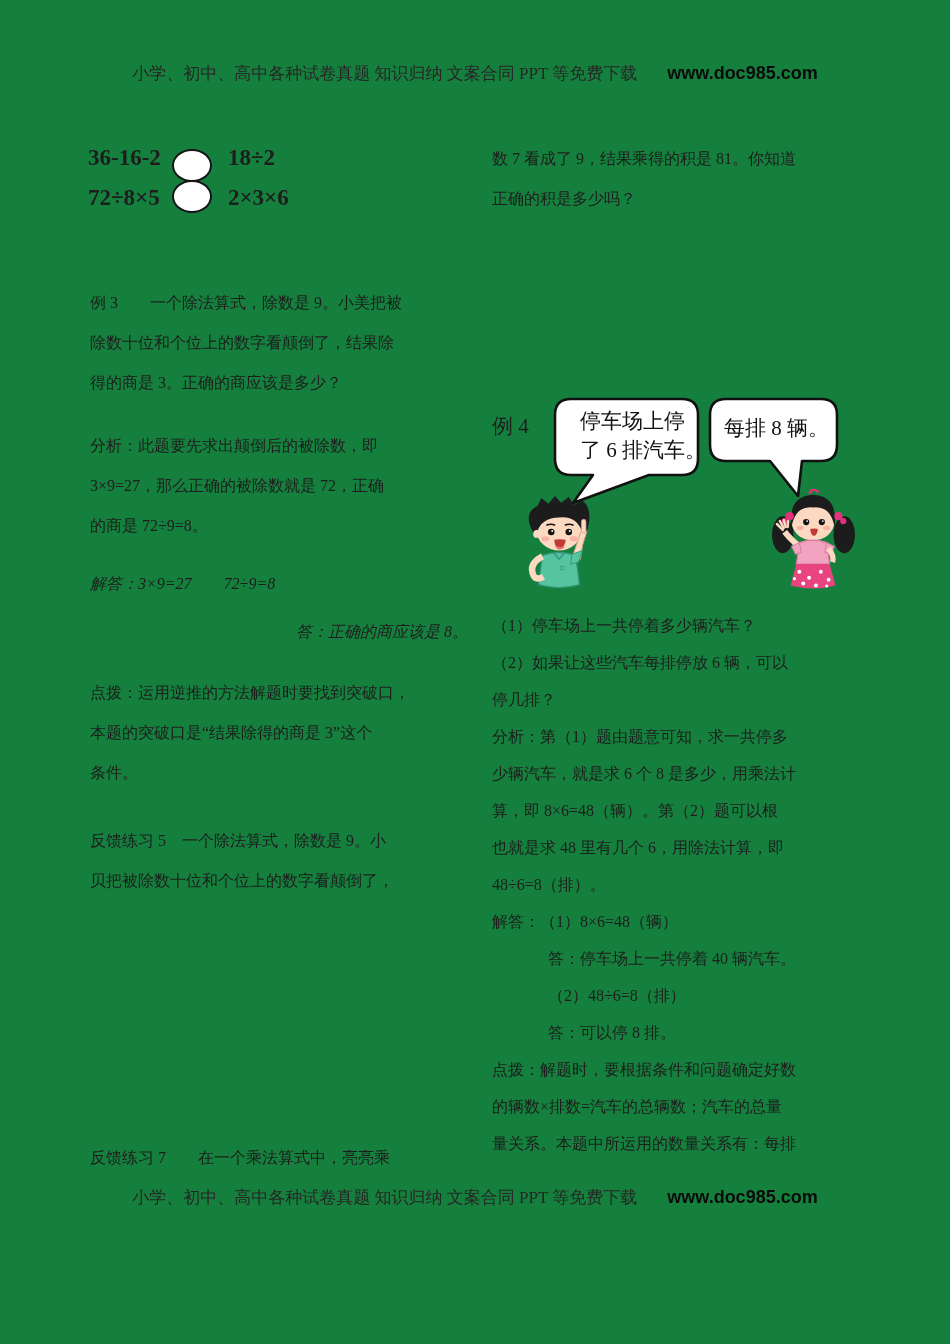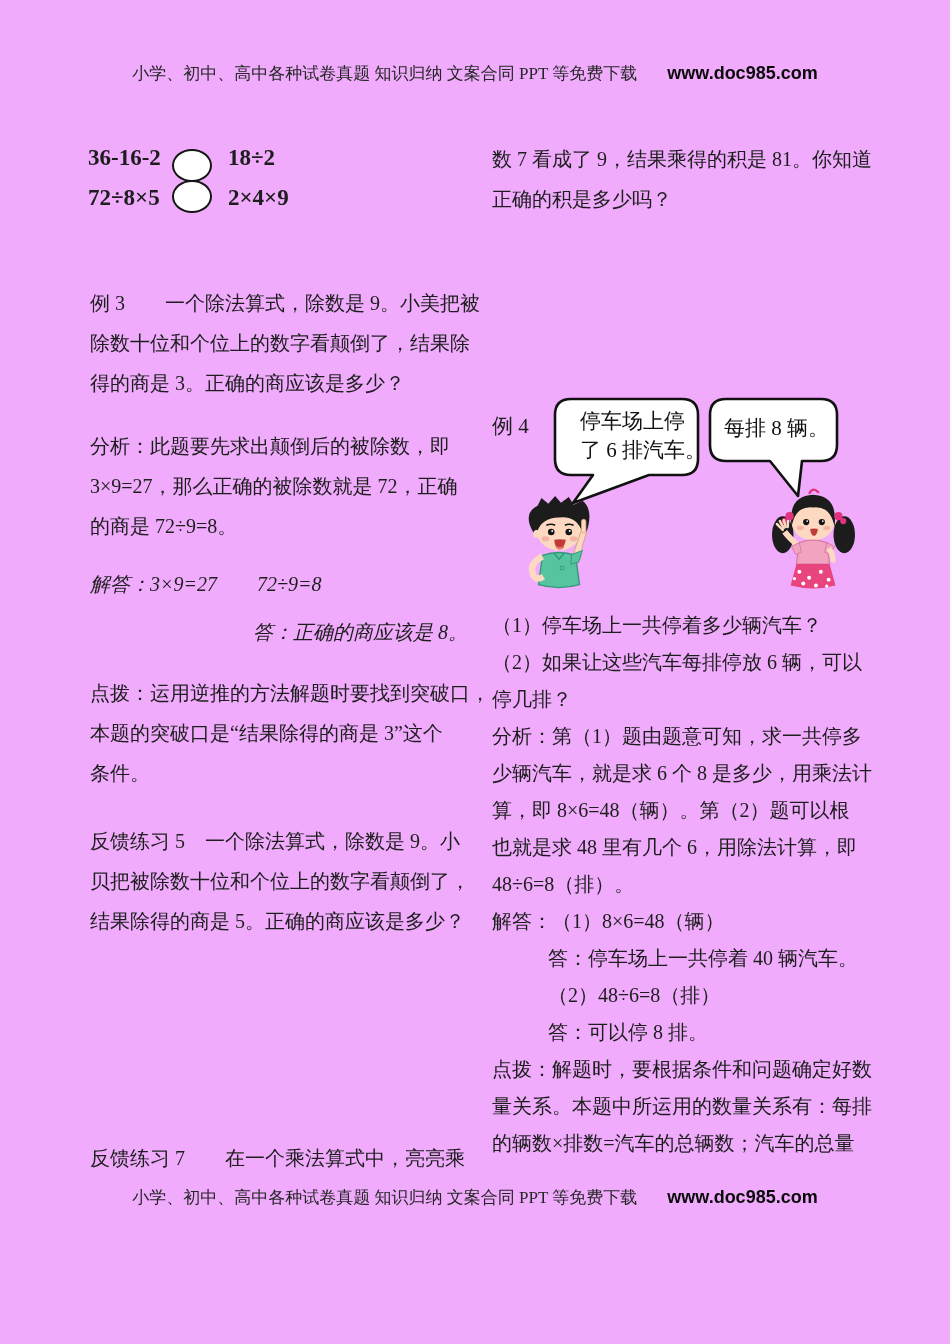--- a/index.html
+++ b/index.html
@@ -1,20 +1,20 @@
 <!DOCTYPE html>
 <html><head>
 <meta charset="utf-8">
 <style>
   html,body{margin:0;padding:0;background:#ffffff;}
-  .page{position:relative;width:950px;height:1344px;background:#f0abfc;overflow:hidden;
+  .page{position:relative;width:950px;height:1344px;background:#15803d;overflow:hidden;
         font-family:"Liberation Serif","DejaVu Serif",serif;color:#1d1d1d;}
   .banner{position:absolute;left:0;width:100%;text-align:center;font-size:17px;color:#262626;white-space:nowrap;}
   .banner .site{font-family:"Liberation Sans","DejaVu Sans",sans-serif;font-weight:700;font-size:18px;margin-left:30px;color:#0a0a0a;}
-  .par{position:absolute;left:90px;width:378px;font-size:20px;line-height:40px;}
+  .par{position:absolute;left:90px;width:378px;font-size:16px;line-height:40px;}
   .par .ln{white-space:nowrap;}
   .rcol{left:492px;}
   .lh37{line-height:37px;}
   .lh48{line-height:48px;font-style:italic;}
   .ind48{margin-left:24px;text-align:right;}
   .ind56{margin-left:56px;}
   
   .cmp{position:absolute;left:88px;top:138px;font-size:23px;font-weight:bold;}
   .cmp-row{display:flex;align-items:center;height:40px;}
   .exp-l{display:inline-block;width:84px;white-space:nowrap;}
@@ -45,21 +45,21 @@
       <span class="circle-slot">
           <span class="answer-circle c-down"></span>
         </span>
       <span class="exp-r">18÷2</span>
     </div>
     <div class="cmp-row">
       <span class="exp-l">72÷8×5</span>
       <span class="circle-slot">
           <span class="answer-circle c-up"></span>
         </span>
-      <span class="exp-r">2×4×9</span>
+      <span class="exp-r">2×3×6</span>
     </div>
   </div>
 
   <div class="par" style="top:283px;">
     <div class="ln">例 3　　一个除法算式，除数是 9。小美把被</div>
     <div class="ln">除数十位和个位上的数字看颠倒了，结果除</div>
     <div class="ln">得的商是 3。正确的商应该是多少？</div>
   </div>
 
   <div class="par" style="top:426px;">
@@ -75,21 +75,20 @@
 
   <div class="par" style="top:673px;">
     <div class="ln">点拨：运用逆推的方法解题时要找到突破口，</div>
     <div class="ln">本题的突破口是“结果除得的商是 3”这个</div>
     <div class="ln">条件。</div>
   </div>
 
   <div class="par" style="top:821px;">
     <div class="ln">反馈练习 5　一个除法算式，除数是 9。小</div>
     <div class="ln">贝把被除数十位和个位上的数字看颠倒了，</div>
-    <div class="ln">结果除得的商是 5。正确的商应该是多少？</div>
   </div>
 
   <div class="par" style="top:1138px;">
     <div class="ln">反馈练习 7　　在一个乘法算式中，亮亮乘</div>
   </div>
 
   <div class="par rcol" style="top:139px;">
     <div class="ln">数 7 看成了 9，结果乘得的积是 81。你知道</div>
     <div class="ln">正确的积是多少吗？</div>
   </div>
@@ -199,22 +198,22 @@
       <div class="ln">48÷6=8（排）。</div>
     </div>
     <div>
       <div class="ln">解答：（1）8×6=48（辆）</div>
       <div class="ln ind56">答：停车场上一共停着 40 辆汽车。</div>
       <div class="ln ind56">（2）48÷6=8（排）</div>
       <div class="ln ind56">答：可以停 8 排。</div>
     </div>
     <div>
       <div class="ln">点拨：解题时，要根据条件和问题确定好数</div>
+      <div class="ln">的辆数×排数=汽车的总辆数；汽车的总量</div>
       <div class="ln">量关系。本题中所运用的数量关系有：每排</div>
-      <div class="ln">的辆数×排数=汽车的总辆数；汽车的总量</div>
     </div>
   </div>
 
   <div class="banner" style="top:1186px;">
     <span>小学、初中、高中各种试卷真题  知识归纳  文案合同  PPT 等免费下载</span><span class="site">www.doc985.com</span>
   </div>
 
 </div>
 
 </body></html>

